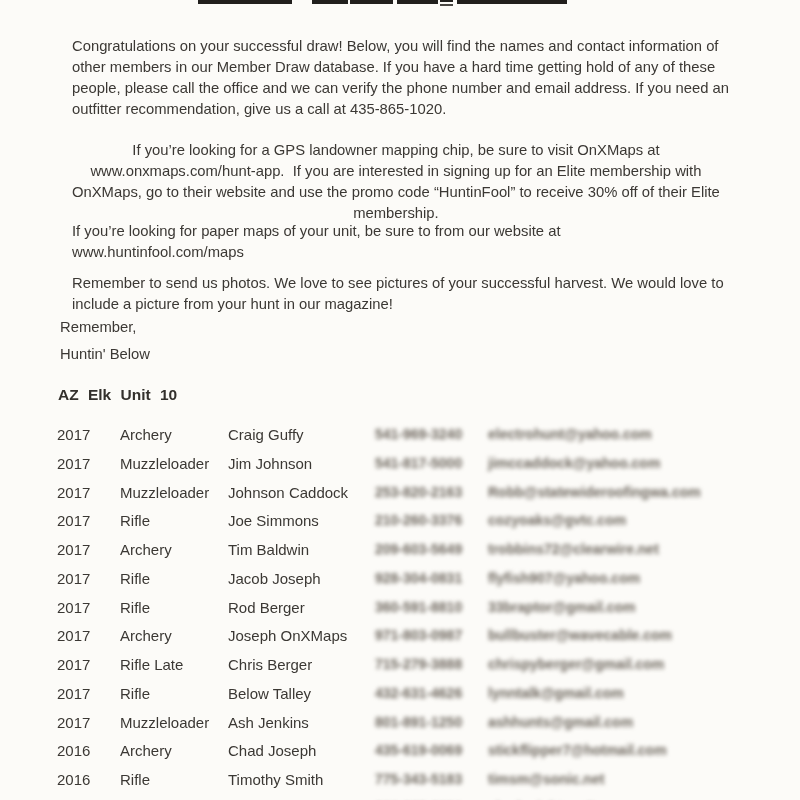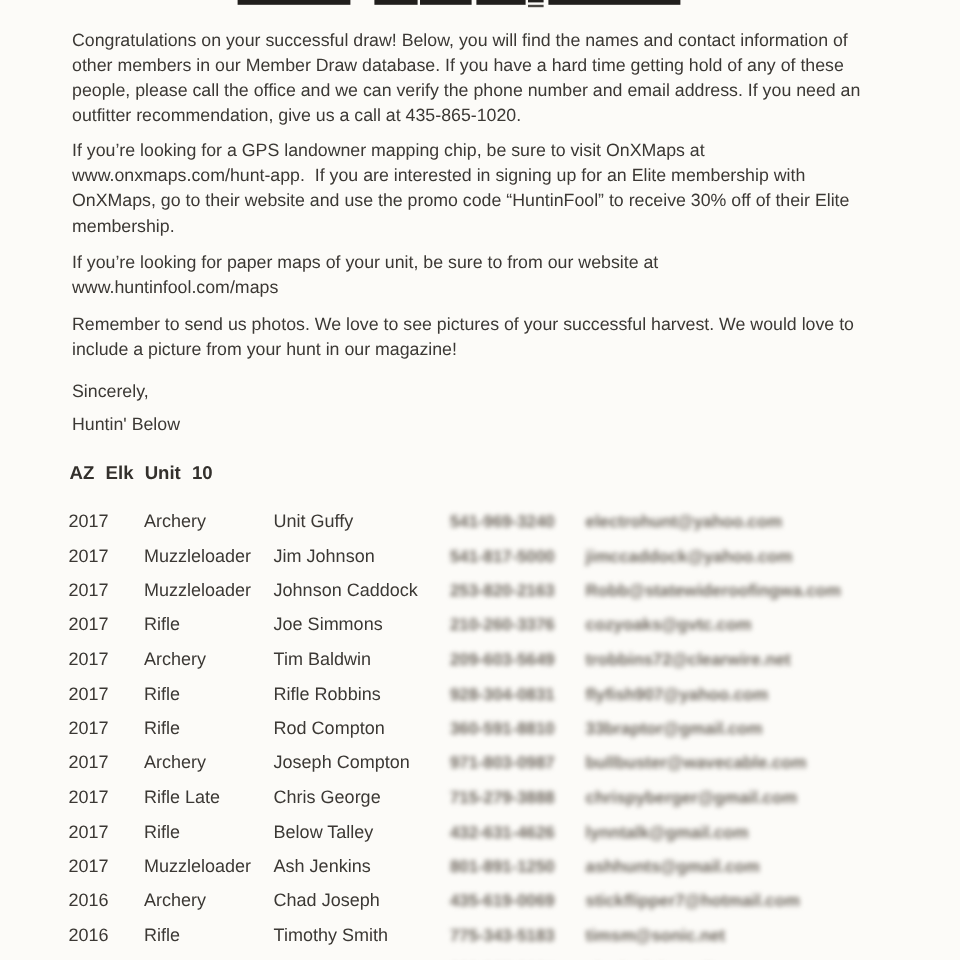--- a/index.html
+++ b/index.html
@@ -26,21 +26,21 @@
   .artifact-eq {
     position: absolute;
     top: 0;
     height: 6px;
     box-sizing: border-box;
     border-top: 2px solid #211f1d;
     border-bottom: 2px solid #4a4743;
   }
   .para {
     position: absolute;
-    margin: 0;
+    margin: 12px;
     left: 60px;
     font-size: 14.8px;
     line-height: 21px;
     white-space: pre;
     font-weight: 400;
   }
   .closing, .signature {
     position: absolute;
     margin: 0;
     left: 60px;
@@ -99,40 +99,40 @@
     <div class="artifact-seg" style="left:397px; width:41px;"></div>
     <div class="artifact-eq" style="left:440px; width:13px;"></div>
     <div class="artifact-seg" style="left:457px; width:110px;"></div>
   </div>
 
   <div>
       <p class="para" style="top: 24px;">Congratulations on your successful draw! Below, you will find the names and contact information of
 other members in our Member Draw database. If you have a hard time getting hold of any of these
 people, please call the office and we can verify the phone number and email address. If you need an
 outfitter recommendation, give us a call at 435-865-1020.</p>
-      <p class="para" style="top: 116px;">If you’re looking for a GPS landowner mapping chip, be sure to visit OnXMaps at
+      <p class="para" style="top: 128px; text-align: center;">If you’re looking for a GPS landowner mapping chip, be sure to visit OnXMaps at
 www.onxmaps.com/hunt-app.  If you are interested in signing up for an Elite membership with
 OnXMaps, go to their website and use the promo code “HuntinFool” to receive 30% off of their Elite
 membership.</p>
       <p class="para" style="top: 209px;">If you’re looking for paper maps of your unit, be sure to from our website at
 www.huntinfool.com/maps</p>
       <p class="para" style="top: 261px;">Remember to send us photos. We love to see pictures of your successful harvest. We would love to
 include a picture from your hunt in our magazine!</p>
     </div>
 
-  <p class="closing" style="top:317px">Sincerely,</p>
+  <p class="closing" style="top:317px">Remember,</p>
   <p class="signature" style="top:344px">Huntin' Below</p>
 
   <h2 class="heading">AZ Elk Unit 10</h2>
 
   <div class="table">
       <div class="row" style="top: 424px;">
         <span class="cell c-year">2017</span>
         <span class="cell c-hunt">Archery</span>
-        <span class="cell c-name">Unit Guffy</span>
+        <span class="cell c-name">Craig Guffy</span>
         <span class="cell c-phone blurred">541-969-3240</span>
         <span class="cell c-email blurred">electrohunt@yahoo.com</span>
       </div>
       <div class="row" style="top: 452.75px;">
         <span class="cell c-year">2017</span>
         <span class="cell c-hunt">Muzzleloader</span>
         <span class="cell c-name">Jim Johnson</span>
         <span class="cell c-phone blurred">541-817-5000</span>
         <span class="cell c-email blurred">jimccaddock@yahoo.com</span>
       </div>
@@ -153,42 +153,42 @@
       <div class="row" style="top: 539px;">
         <span class="cell c-year">2017</span>
         <span class="cell c-hunt">Archery</span>
         <span class="cell c-name">Tim Baldwin</span>
         <span class="cell c-phone blurred">209-603-5649</span>
         <span class="cell c-email blurred">trobbins72@clearwire.net</span>
       </div>
       <div class="row" style="top: 567.75px;">
         <span class="cell c-year">2017</span>
         <span class="cell c-hunt">Rifle</span>
-        <span class="cell c-name">Rifle Robbins</span>
+        <span class="cell c-name">Jacob Joseph</span>
         <span class="cell c-phone blurred">928-304-0831</span>
         <span class="cell c-email blurred">flyfish907@yahoo.com</span>
       </div>
       <div class="row" style="top: 596.5px;">
         <span class="cell c-year">2017</span>
         <span class="cell c-hunt">Rifle</span>
-        <span class="cell c-name">Rod Compton</span>
+        <span class="cell c-name">Rod Berger</span>
         <span class="cell c-phone blurred">360-591-8810</span>
         <span class="cell c-email blurred">33braptor@gmail.com</span>
       </div>
       <div class="row" style="top: 625.25px;">
         <span class="cell c-year">2017</span>
         <span class="cell c-hunt">Archery</span>
-        <span class="cell c-name">Joseph Compton</span>
+        <span class="cell c-name">Joseph OnXMaps</span>
         <span class="cell c-phone blurred">971-803-0987</span>
         <span class="cell c-email blurred">bullbuster@wavecable.com</span>
       </div>
       <div class="row" style="top: 654px;">
         <span class="cell c-year">2017</span>
         <span class="cell c-hunt">Rifle Late</span>
-        <span class="cell c-name">Chris George</span>
+        <span class="cell c-name">Chris Berger</span>
         <span class="cell c-phone blurred">715-279-3888</span>
         <span class="cell c-email blurred">chrispyberger@gmail.com</span>
       </div>
       <div class="row" style="top: 682.75px;">
         <span class="cell c-year">2017</span>
         <span class="cell c-hunt">Rifle</span>
         <span class="cell c-name">Below Talley</span>
         <span class="cell c-phone blurred">432-631-4626</span>
         <span class="cell c-email blurred">lynntalk@gmail.com</span>
       </div>

